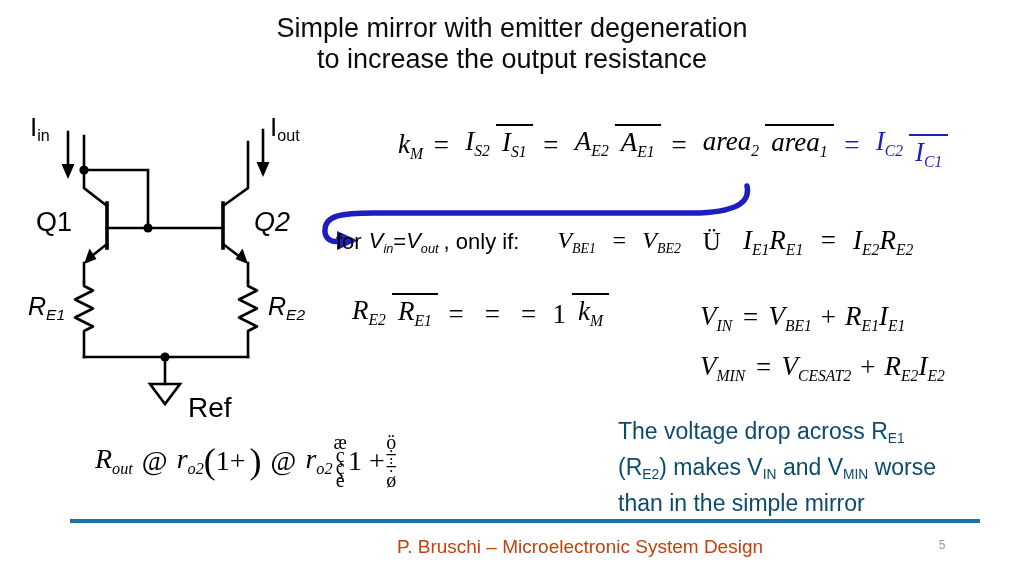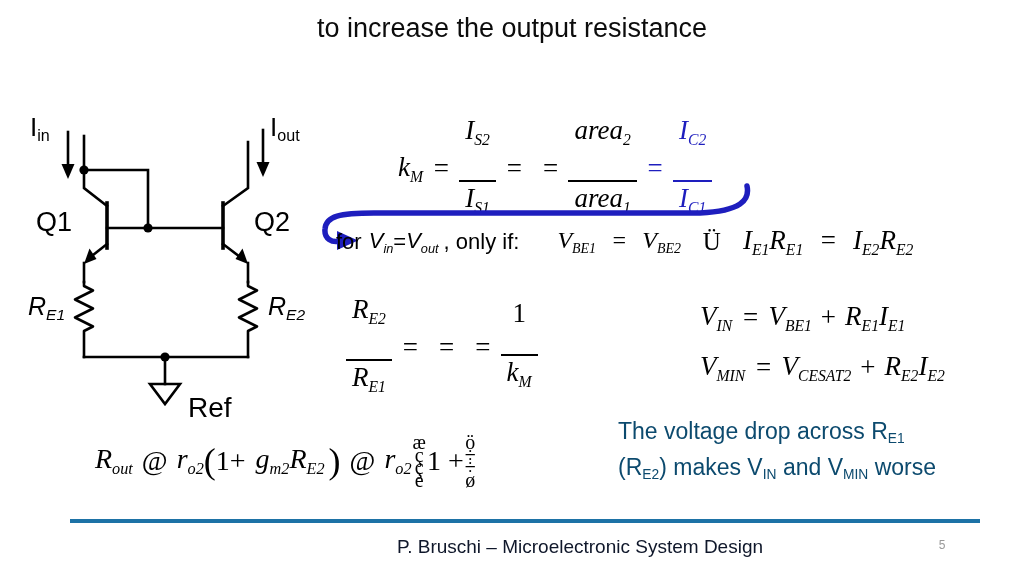--- a/index.html
+++ b/index.html
@@ -15,45 +15,46 @@
   
   .title{left:0;top:13px;width:1024px;text-align:center;font-size:27px;line-height:31px;color:#0c0c0c;}
   
   .clabel{position:absolute;font-family:"Liberation Sans",sans-serif;color:#000;}
   .csub{font-size:0.62em;vertical-align:-0.32em;}
   .it{font-style:italic;}
   
   .eq{position:absolute;display:flex;align-items:center;font-family:"Liberation Serif",serif;
       font-style:italic;font-size:27px;color:#000;white-space:nowrap;}
   .eq .op{padding:0 9px;}
-  .frac{display:inline-flex;flex-direction:column;align-items:center;gap:24px;}
+  .frac{display:inline-flex;flex-direction:row;align-items:center;}
   .frac .num,.frac .den{padding:1px 6px;line-height:31px;}
   .frac .den{border-top:2.2px solid #000;}
   .s{font-size:0.58em;vertical-align:-0.38em;}
   .blue{color:var(--accent-blue);}
-  .frac.bluef .den{border-top-color:var(--accent-blue);}
+  .frac.bluef .den{border-top-color:var(--accent-blue);margin-top:20px;}
   .frac.bluef{color:var(--accent-blue);}
   .sans{font-family:"Liberation Sans",sans-serif;font-style:normal;}
   .sansit{font-family:"Liberation Sans",sans-serif;font-style:italic;}
   .upright{font-style:normal;}
   .bigparen{font-size:36px;font-style:normal;line-height:36px;}
   .brk{display:inline-flex;flex-direction:column;align-items:center;font-style:normal;
        font-size:20px;line-height:12.5px;text-align:center;padding:0 1px;}
   
   .note{left:618px;top:417px;width:390px;font-size:23px;line-height:29px;color:#0c4a6e;}
   .note .nsub{font-size:0.6em;vertical-align:-0.3em;}
   
   .footline{left:70px;top:519px;width:910px;height:4px;background:var(--footer-line);}
-  .credit{left:160px;top:536px;width:840px;text-align:center;font-size:19px;color:#0f172a;}
+  .credit{left:160px;top:536px;width:840px;text-align:center;font-size:19px;color:#c2410c;}
   .pagenum{left:932px;top:538px;width:20px;text-align:center;font-size:12px;color:var(--page-gray);}
 </style>
 </head>
 <body>
 
 <div class="abs title">
+  <div>Simple mirror with emitter degeneration</div>
   <div>to increase the output resistance</div>
 </div>
 
 <svg class="abs" style="left:20px;top:100px;" width="330" height="330" viewBox="20 100 330 330">
   <g stroke="#000" stroke-width="2.6" fill="none" stroke-linecap="square">
     <path d="M84,136 V170"></path>
     <path d="M84,170 H148 V228"></path>
     <path d="M84,170 V188 L107,206"></path>
     <path d="M107,203 V248" stroke-width="3.6"></path>
     <path d="M107,228 H223"></path>
@@ -78,33 +79,37 @@
     <polygon points="61.5,164 74.5,164 68,179"></polygon>
     <polygon points="256.5,162 269.5,162 263,177"></polygon>
     <polygon points="84,264 96.5,259 89.5,248.5"></polygon>
     <polygon points="248,264 235.5,259 242.5,248.5"></polygon>
   </g>
 </svg>
 
 <div class="clabel" style="left:30px;top:112px;font-size:26px;"><span>I</span><span class="csub">in</span></div>
 <div class="clabel" style="left:270px;top:112px;font-size:26px;"><span>I</span><span class="csub">out</span></div>
 <div class="clabel" style="left:36px;top:207px;font-size:27px;">Q1</div>
-<div class="clabel" style="left:254px;top:207px;font-size:27px;">Q2</div>
+<div class="clabel" style="left:254px;top:207px;font-size:27px;font-style:italic;">Q2</div>
 <div class="clabel it" style="left:28px;top:292px;font-size:25px;"><span>R</span><span class="csub">E1</span></div>
 <div class="clabel it" style="left:268px;top:292px;font-size:25px;"><span>R</span><span class="csub">E2</span></div>
 <div class="clabel" style="left:188px;top:392px;font-size:28px;">Ref</div>
 
 <div class="eq" style="left:398px;top:114px;">
   <span><span>k</span><span class="s">M</span></span>
   <span class="op">=</span>
   <span class="frac">
     <span class="num"><span>I</span><span class="s">S2</span></span>
     <span class="den"><span>I</span><span class="s">S1</span></span>
   </span>
   <span class="op">=</span>
+  <span class="frac">
+    <span class="num"><span>A</span><span class="s">E2</span></span>
+    <span class="den"><span>A</span><span class="s">E1</span></span>
+  </span>
   <span class="op">=</span>
   <span class="frac">
     <span class="num"><span>area</span><span class="s">2</span></span>
     <span class="den"><span>area</span><span class="s">1</span></span>
   </span>
   <span class="op blue">=</span>
   <span class="frac bluef">
     <span class="num"><span>I</span><span class="s">C2</span></span>
     <span class="den"><span>I</span><span class="s">C1</span></span>
   </span>
@@ -163,21 +168,20 @@
   <span class="op upright">+</span>
   <span><span>R</span><span class="s">E2</span><span>I</span><span class="s">E2</span></span>
 </div>
 
 <div class="eq" style="left:95px;top:436px;font-size:28px;">
   <span><span>R</span><span class="s">out</span></span>
   <span class="op upright">@</span>
   <span><span>r</span><span class="s">o2</span></span>
   <span class="bigparen">(</span>
   <span class="upright">1+</span>
-  <span style="margin-left:10px;"><span>g</span><span class="s">m2</span><span>R</span><span class="s">E2</span></span>
   <span class="bigparen" style="margin-left:4px;">)</span>
   <span class="op upright">@</span>
   <span><span>r</span><span class="s">o2</span></span>
   <span class="brk">
     <span>æ</span>
     <span>ç</span>
     <span>ç</span>
     <span>è</span>
   </span>
   <span class="upright">1 +</span>
@@ -185,17 +189,18 @@
     <span>ö</span>
     <span>÷</span>
     <span>÷</span>
     <span>ø</span>
   </span>
 </div>
 
 <div class="abs note">
   <div><span>The voltage drop across R</span><span class="nsub">E1</span></div>
   <div><span>(R</span><span class="nsub">E2</span><span>) makes V</span><span class="nsub">IN</span><span> and V</span><span class="nsub">MIN</span><span> worse</span></div>
+  <div>than in the simple mirror</div>
 </div>
 
 <div class="abs footline"></div>
 <div class="abs credit">P. Bruschi – Microelectronic System Design</div>
 <div class="abs pagenum">5</div>
 
 </body></html>

